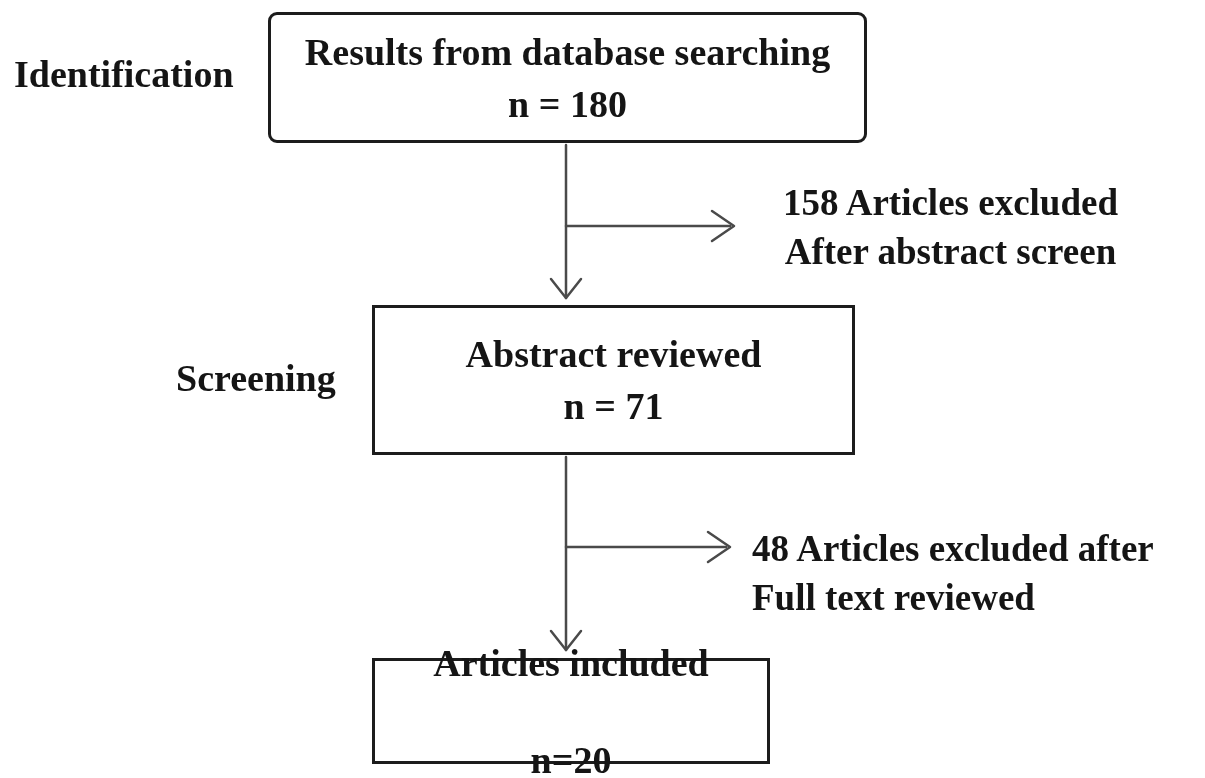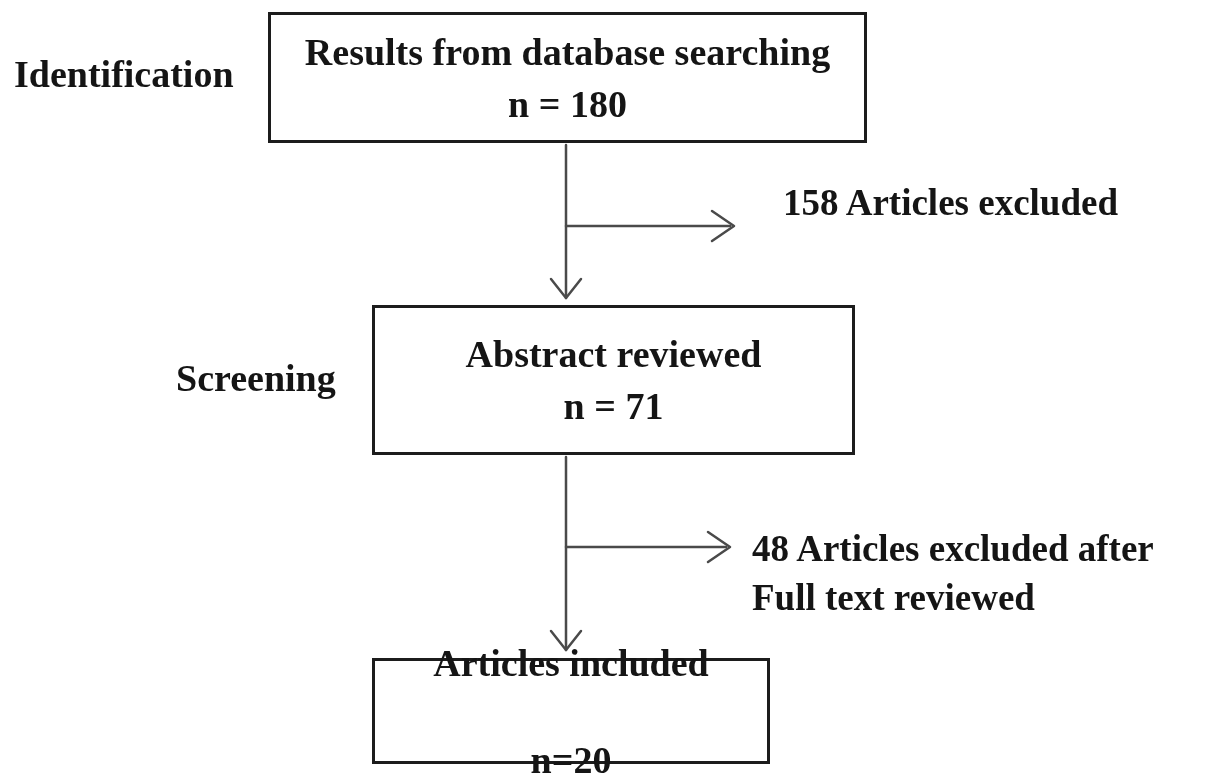--- a/index.html
+++ b/index.html
@@ -37,21 +37,21 @@
     display: flex;
     flex-direction: column;
     align-items: center;
     justify-content: center;
     text-align: center;
     font-weight: 700;
     font-size: 38px;
     line-height: 52px;
     box-sizing: border-box;
   }
-  .box-database { left: 268px; top: 12px;  width: 599px; height: 131px; }
+  .box-database { left: 268px; top: 12px;  width: 599px; height: 131px; border-radius: 9px; }
   .box-abstract { left: 372px; top: 305px; width: 483px; height: 150px; }
   .box-included { left: 372px; top: 658px; width: 398px; height: 106px; gap: 45px; }
 
   .stage-label {
     position: absolute;
     font-weight: 700;
     font-size: 38px;
     white-space: nowrap;
   }
   .label-identification { left: 14px;  top: 52px; }
@@ -87,20 +87,21 @@
 
   <div class="stage-label label-screening">Screening</div>
 
   <div class="flow-box box-database">
     <div>Results from database searching</div>
     <div>n = 180</div>
   </div>
 
   <div class="exclusion-note note-abstract-screen">
     <div>158 Articles excluded</div>
+    <div>After abstract screen</div>
   </div>
 
   <div class="flow-box box-abstract">
     <div>Abstract reviewed</div>
     <div>n = 71</div>
   </div>
 
   <div class="exclusion-note note-full-text">
     <div>48 Articles excluded after</div>
     <div>Full text reviewed</div>

